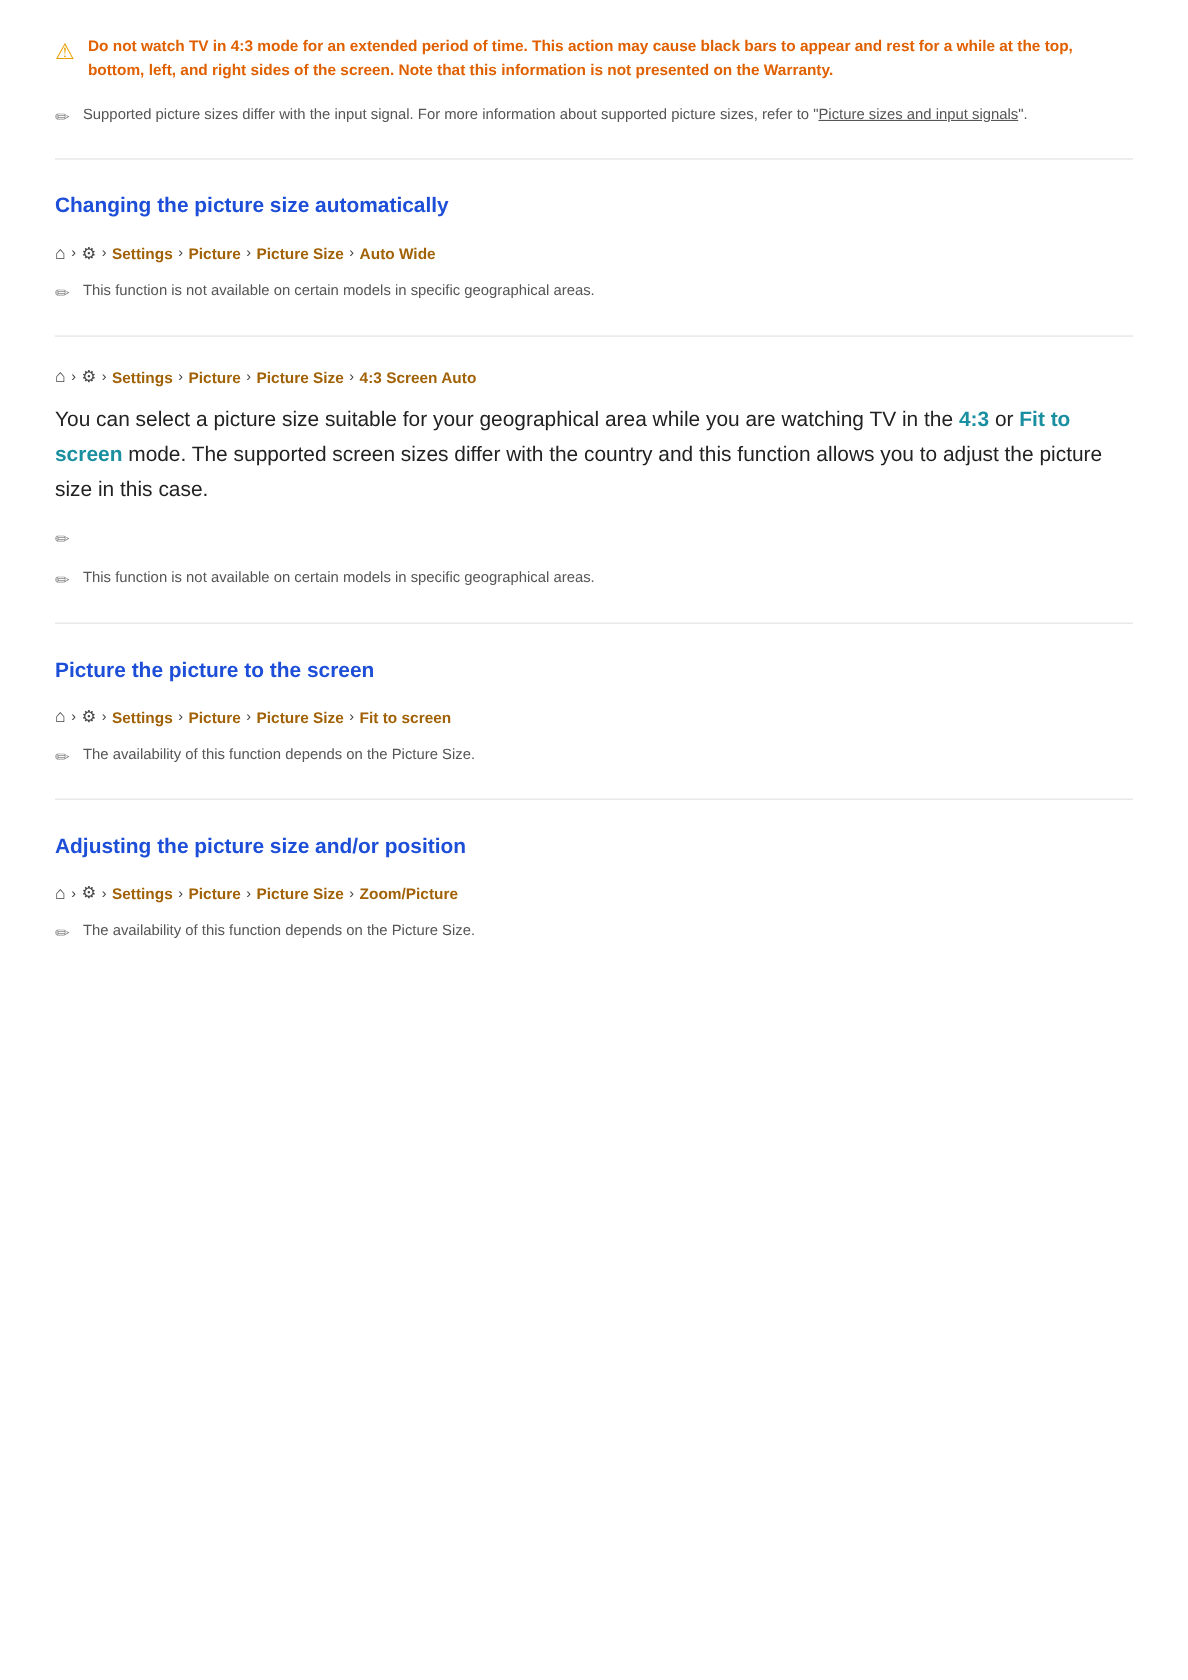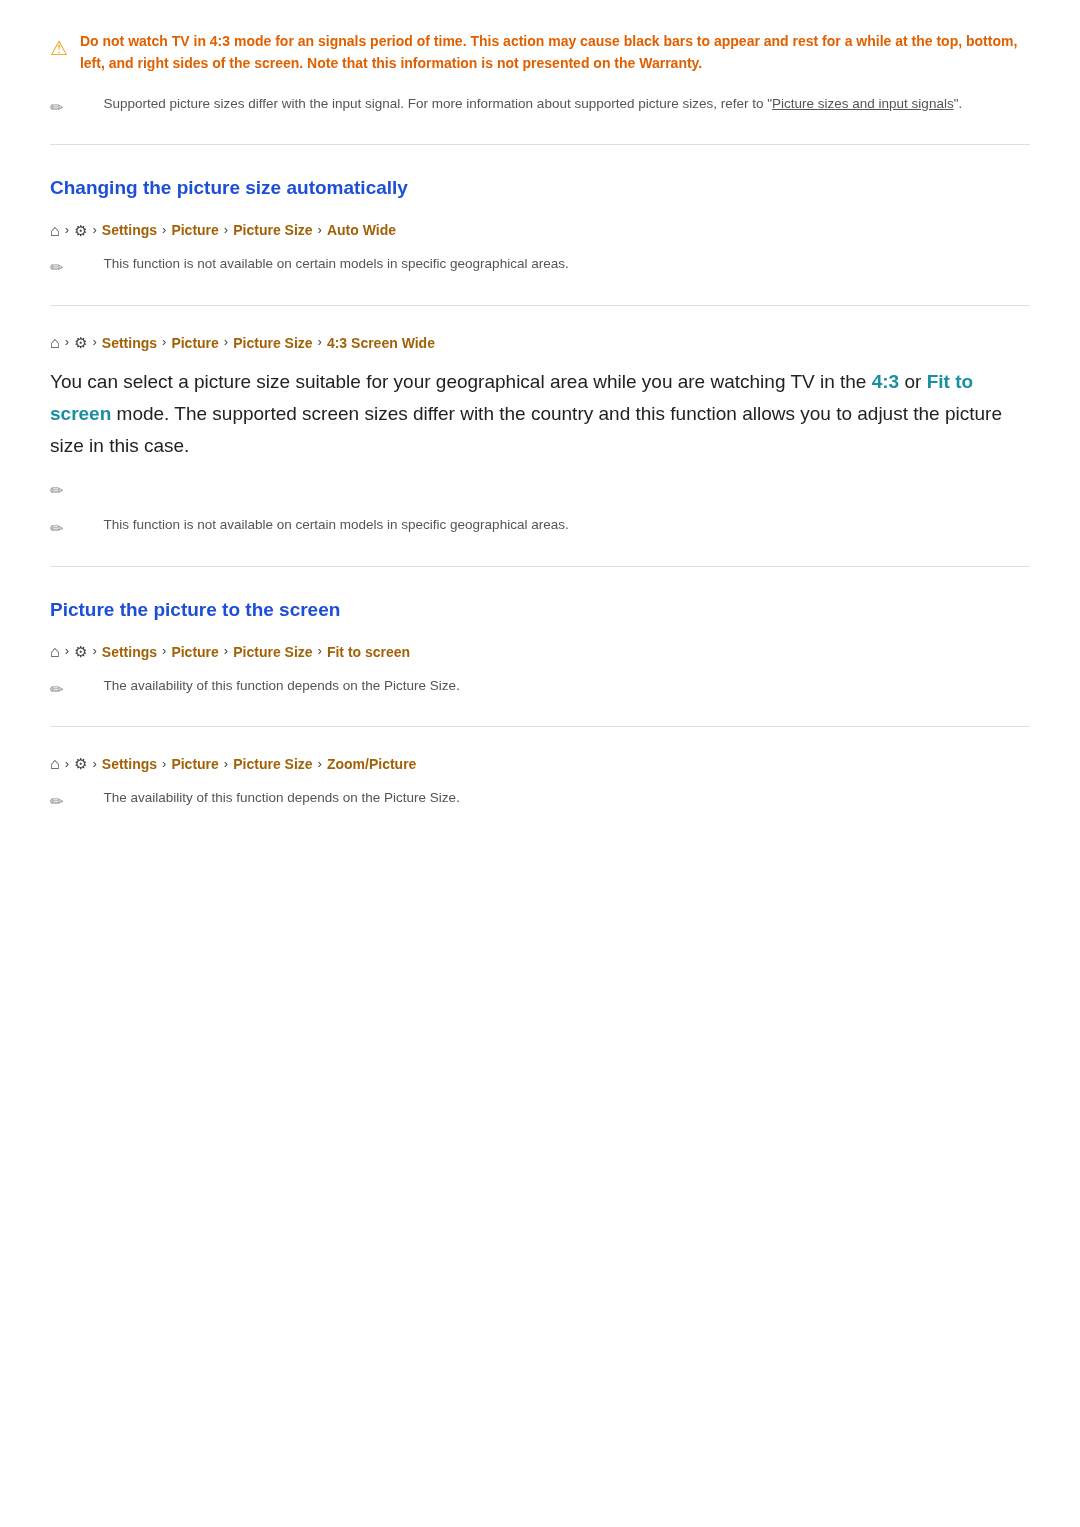--- a/index.html
+++ b/index.html
@@ -39,21 +39,20 @@
     .note-icon {
       color: #888888;
       font-size: 16px;
       margin-top: 2px;
       flex-shrink: 0;
     }
     .note-text {
       color: #555555;
       font-size: 13.5px;
       line-height: 1.6;
-      margin-left: 28px;
     }
     .note-text a, .note-text .link {
       color: #555555;
       text-decoration: underline;
     }
     .section-title {
       color: #1d4ed8;
       font-size: 19px;
       font-weight: 600;
       margin-top: 28px;
@@ -99,21 +98,21 @@
     }
     .section-block {
       margin-bottom: 8px;
     }
   </style>
 </head>
 <body>
 
 <div class="warning-box">
   <span class="warning-icon">⚠</span>
-  <p class="warning-text">Do not watch TV in 4:3 mode for an signals period of time. This action may cause black bars to appear and rest for a while at the top, bottom, left, and right sides of the screen. Note that this information is not presented on the Warranty.</p>
+  <p class="warning-text">Do not watch TV in 4:3 mode for an extended period of time. This action may cause black bars to appear and rest for a while at the top, bottom, left, and right sides of the screen. Note that this information is not presented on the Warranty.</p>
 </div>
 
 <div class="note-box">
   <span class="note-icon">✏</span>
   <p class="note-text">
     Supported picture sizes differ with the input signal. For more information about supported picture sizes, refer to "<span class="link">Picture sizes and input signals</span>".
   </p>
 </div>
 
 <hr class="divider">
@@ -149,21 +148,21 @@
     <span class="home-icon">⌂</span>
     <span class="chevron">›</span>
     <span class="gear-icon">⚙</span>
     <span class="chevron">›</span>
     <span class="bc-item">Settings</span>
     <span class="chevron">›</span>
     <span class="bc-item">Picture</span>
     <span class="chevron">›</span>
     <span class="bc-item">Picture Size</span>
     <span class="chevron">›</span>
-    <span class="bc-item">4:3 Screen Wide</span>
+    <span class="bc-item">4:3 Screen Auto</span>
   </div>
 
   <p class="body-text">
     You can select a picture size suitable for your geographical area while you are watching TV in the <span class="highlight">4:3</span> or <span class="highlight">Fit to screen</span> mode. The supported screen sizes differ with the country and this function allows you to adjust the picture size in this case.
   </p>
 
   <div class="note-box">
     <span class="note-icon">✏</span>
   </div>
 
@@ -194,20 +193,21 @@
 
   <div class="note-box">
     <span class="note-icon">✏</span>
     <p class="note-text">The availability of this function depends on the <span class="bold">Picture Size</span>.</p>
   </div>
 </div>
 
 <hr class="divider">
 
 <div class="section-block">
+  <h2 class="section-title">Adjusting the picture size and/or position</h2>
 
   <div class="breadcrumb">
     <span class="home-icon">⌂</span>
     <span class="chevron">›</span>
     <span class="gear-icon">⚙</span>
     <span class="chevron">›</span>
     <span class="bc-item">Settings</span>
     <span class="chevron">›</span>
     <span class="bc-item">Picture</span>
     <span class="chevron">›</span>

